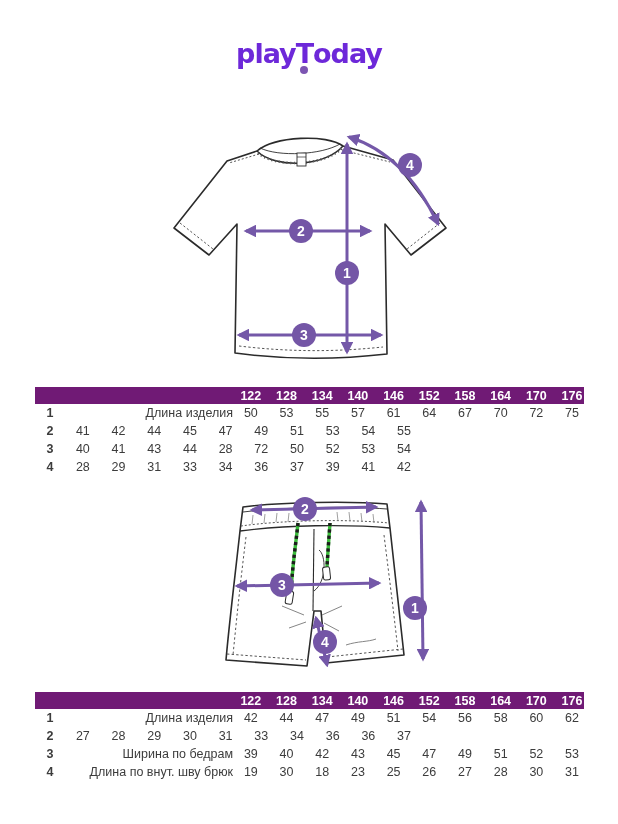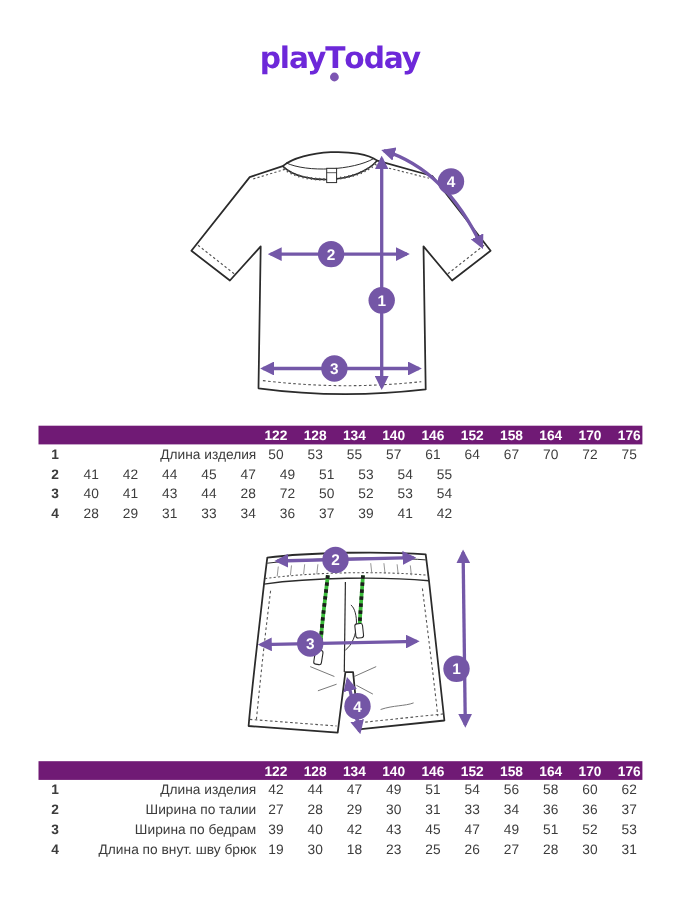--- a/index.html
+++ b/index.html
@@ -240,21 +240,20 @@
       <div class="cell-val">49</div>
       <div class="cell-val">51</div>
       <div class="cell-val">54</div>
       <div class="cell-val">56</div>
       <div class="cell-val">58</div>
       <div class="cell-val">60</div>
       <div class="cell-val">62</div>
     </div>
     <div class="st-row">
       <div class="cell-num">2</div>
-      <div class="cell-label">Ширина по талии</div>
       <div class="cell-val">27</div>
       <div class="cell-val">28</div>
       <div class="cell-val">29</div>
       <div class="cell-val">30</div>
       <div class="cell-val">31</div>
       <div class="cell-val">33</div>
       <div class="cell-val">34</div>
       <div class="cell-val">36</div>
       <div class="cell-val">36</div>
       <div class="cell-val">37</div>

